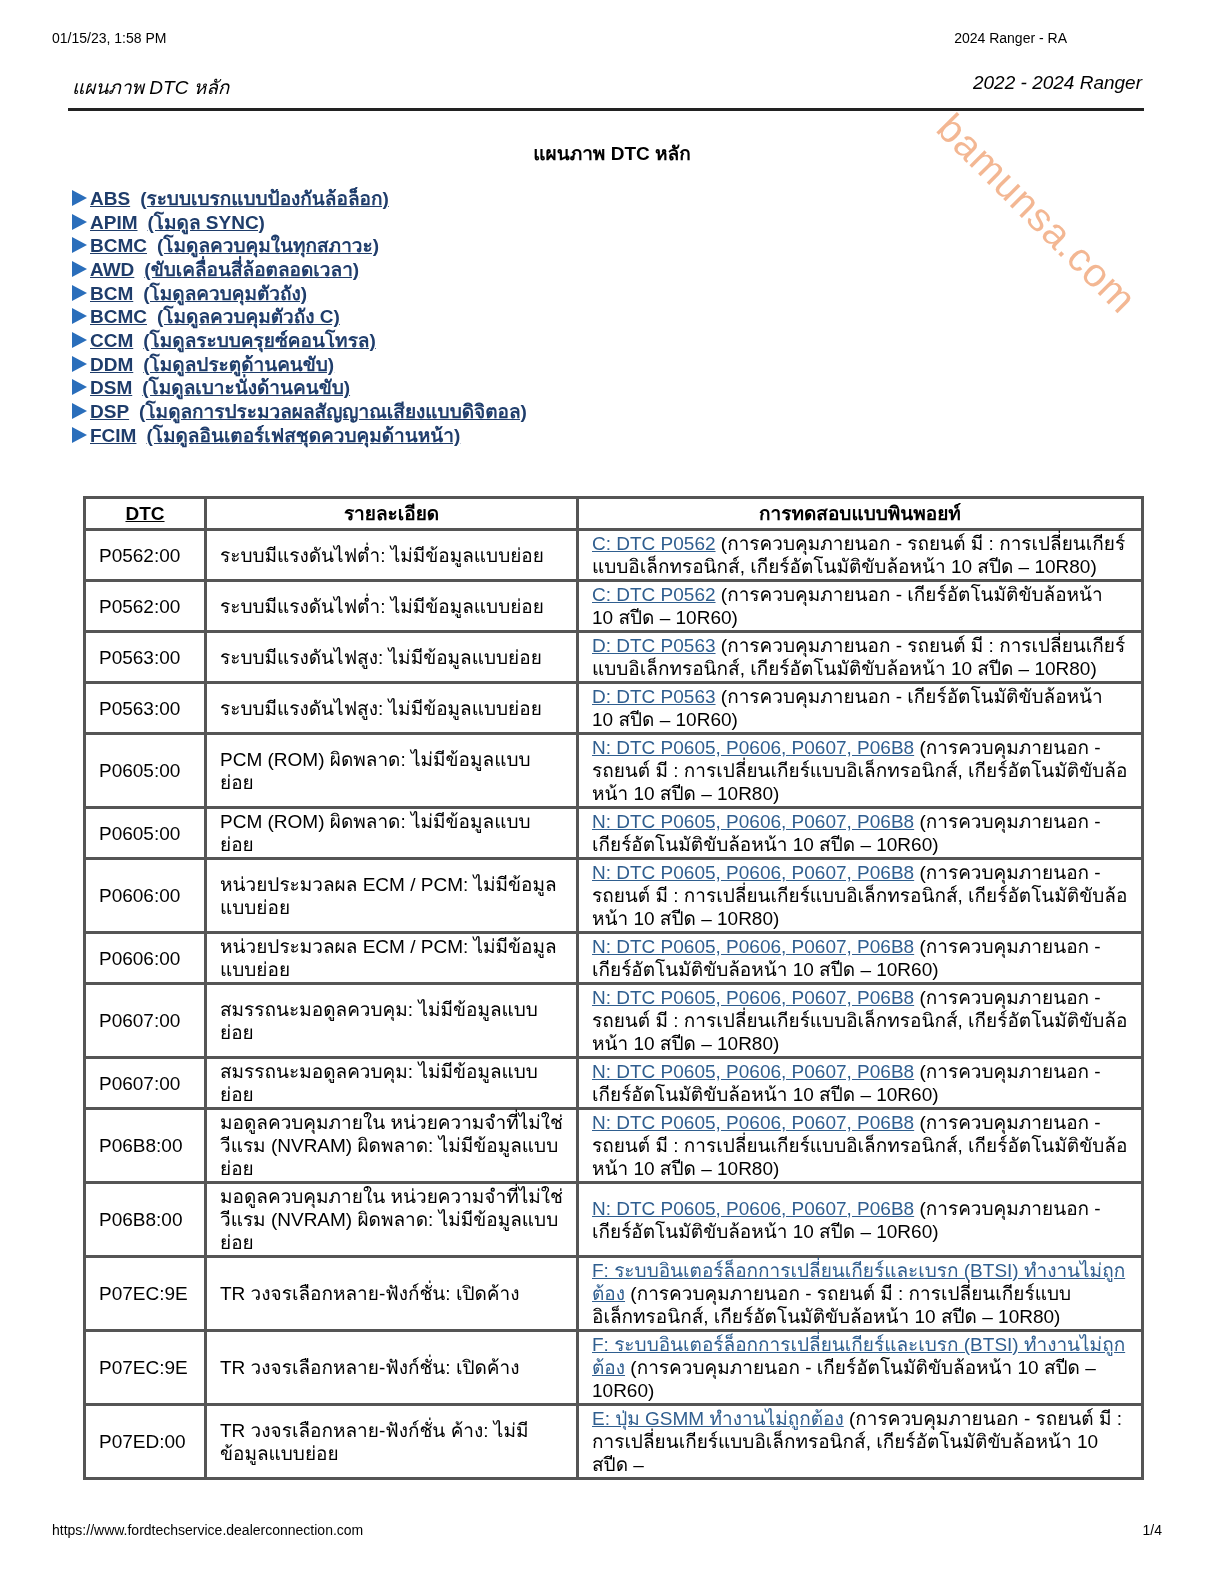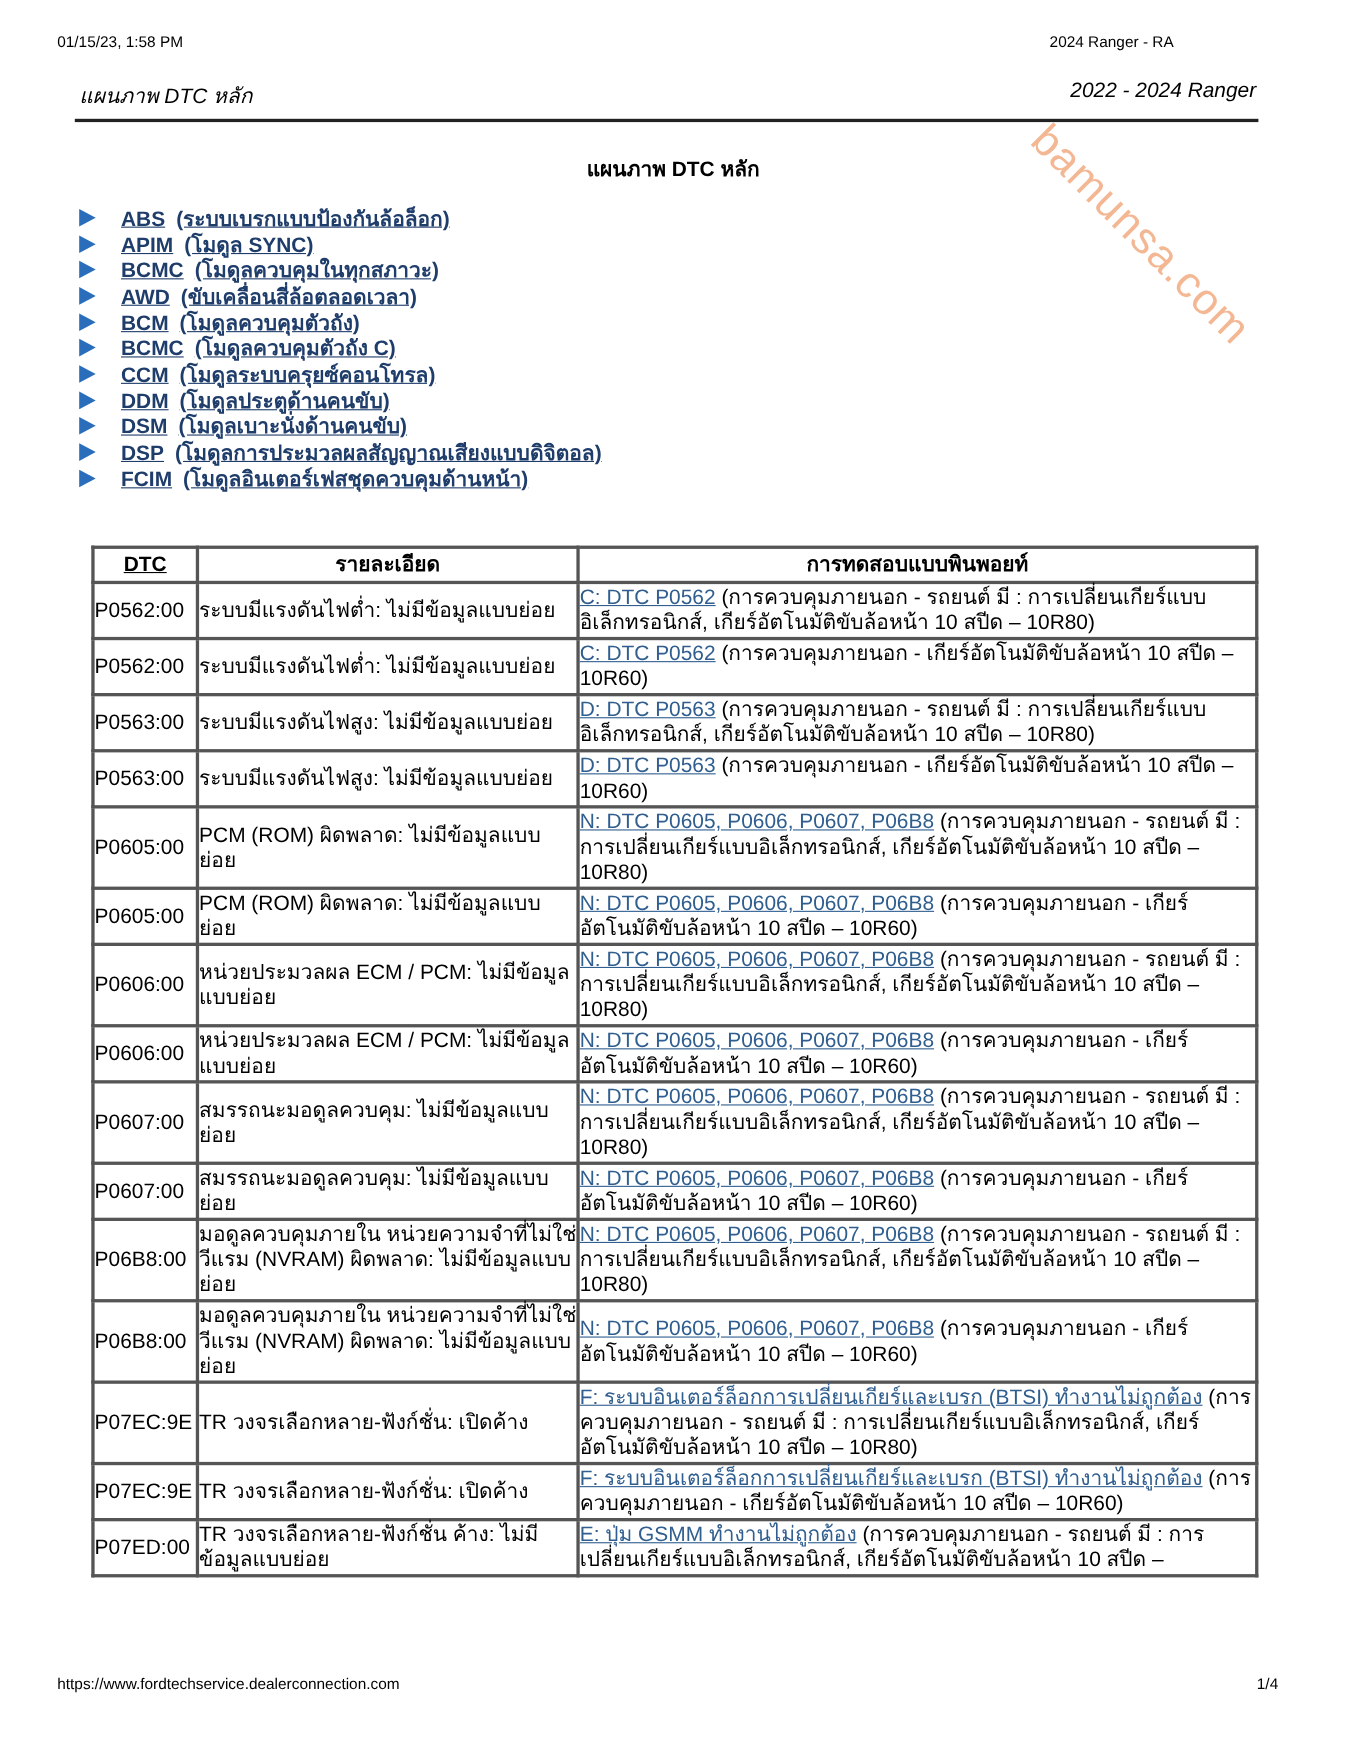--- a/index.html
+++ b/index.html
@@ -35,29 +35,29 @@
   .nav-item { height: 23.7px; display: flex; align-items: center; font-size: 19px; font-weight: bold; }
   .nav-item .tri {
     display: inline-block; width: 0; height: 0; margin-right: 3px;
     border-top: 8px solid transparent; border-bottom: 8px solid transparent;
     border-left: 15px solid #2a6ebb;
   }
   .nav-item .tri.down {
     border-left: 8px solid transparent; border-right: 8px solid transparent;
     border-top: 15px solid #2a6ebb; border-bottom: 0; margin-right: 2px;
   }
-  .nav-item a { color: #1f3d6b; text-decoration: underline; margin-left: 20px; }
+  .nav-item a { color: #1f3d6b; text-decoration: underline; }
   .nav-item .code { margin-right: 10px; }
 
   table.dtc {
     position: absolute; top: 496px; left: 83px; width: 1061px;
     border-collapse: collapse; font-size: 19px;
   }
   table.dtc th, table.dtc td {
-    border: 3px solid #555; padding: 1px 0; vertical-align: middle; line-height: 23px;
+    border: 3px solid #555; padding: 1px 13px; vertical-align: middle; line-height: 23px;
   }
   table.dtc th { font-weight: bold; text-align: center; height: 27px; }
   table.dtc th.c1 u { text-decoration: underline; }
   .col1 { width: 92px; }
   .col2 { width: 343px; }
   table.dtc td a { color: #2f5e8f; text-decoration: underline; }
   .footer {
     position: absolute; top: 1522px; left: 0; width: 1224px; font-size: 14px;
   }
   .footer .url { position: absolute; left: 52px; text-align: center; }

